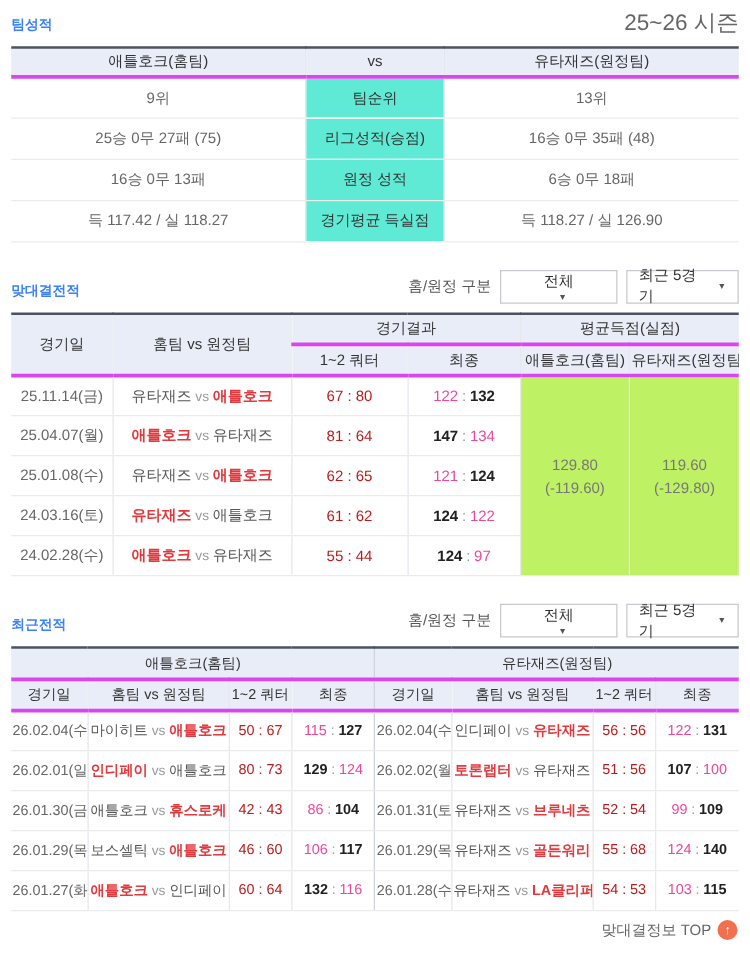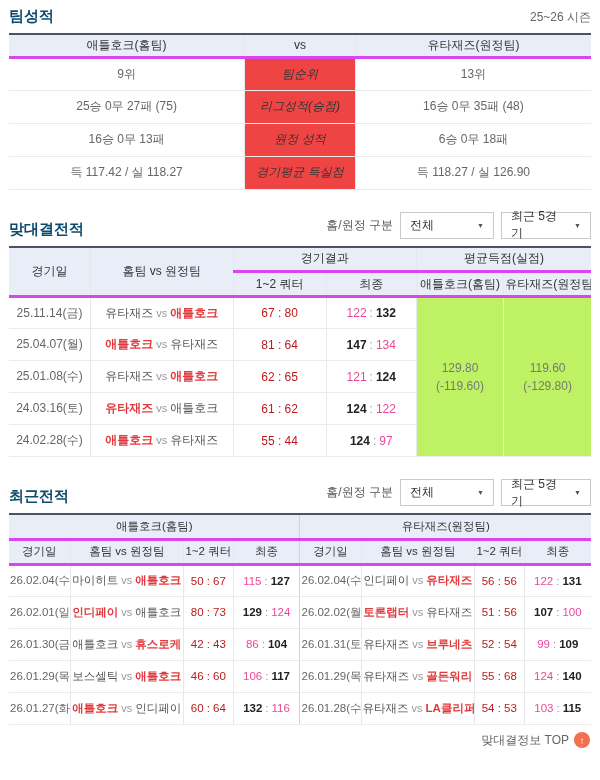--- a/index.html
+++ b/index.html
@@ -7,47 +7,47 @@
   body {
     width:600px; height:780px; overflow:hidden;
     font-family:"Liberation Sans","DejaVu Sans",sans-serif;
     color:#333; font-size:12px;
   }
   .wrap { padding:6px 9px 0 9px; }
 
   
   .sec-head { display:flex; justify-content:space-between; align-items:flex-end; margin:0 0 7px 0; }
   .sec-head.mt { margin-top:22px; }
-  .sec-title { font-size:15px; font-weight:700; color:#0c4a6e; margin:0; line-height:20px; }
-  .season { color:#666; font-size:12px; }
+  .sec-title { font-size:11px; font-weight:700; color:#3b82f6; margin:0; line-height:20px; }
+  .season { color:#666; font-size:18px; }
 
   .controls { display:flex; align-items:center; }
   .flabel { color:#555; margin-right:7px; }
   .select {
     display:inline-flex; align-items:center; justify-content:space-between;
     border:1px solid #c6c9ce; background:#fff; height:27px; padding:0 9px;
     color:#333; font-size:12px; cursor:pointer;
   }
-  .select.w1 { width:94px; margin-right:7px; }
+  .select.w1 { width:94px; margin-right:7px;flex-direction:column; }
   .select.w2 { width:90px; }
   .select .arrow { font-size:7px; color:#555; margin-left:6px; }
 
   
   table { width:100%; border-collapse:collapse; table-layout:fixed;
           border-top:2px solid #4b5260; border-bottom:1px solid #e2e4e8; }
   th, td { border-left:1px solid #e6e8ee; text-align:center; white-space:nowrap; overflow:hidden; }
   .c1 { border-left:none; }
   th { background:#e9edf8; font-weight:400; color:#333; font-size:12px;
        height:25px; border-bottom:3px solid #d946ef; }
   td { height:32px; color:#666; border-bottom:1px solid #ebebeb; background:#fff; }
 
   
   .t1 th { height:23px; }
   .t1 td { height:33px; }
-  .t1 .mid { background:#ef4444; color:#333;font-style:italic; }
+  .t1 .mid { background:#5eead4; color:#333; }
 
   
   .t { color:#555; }
   .vs { color:#999; font-size:11px; margin:0 3px; }
   .f { color:#ec4899; }
   .col { color:#999; margin:0 3px; }
   .win-home .t-home, .win-away .t-away { color:#e03a3e; font-weight:700; }
   .win-home .f-home, .win-away .f-away { color:#222; font-weight:700; }
   .q12 { color:#b91c1c; }
   .date { color:#666; }

